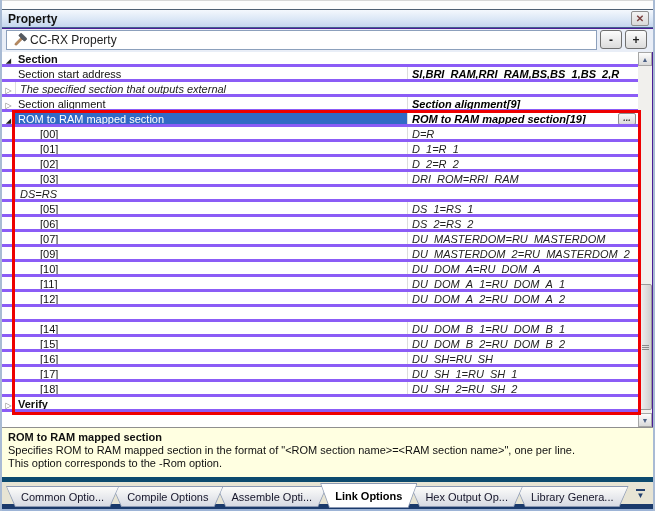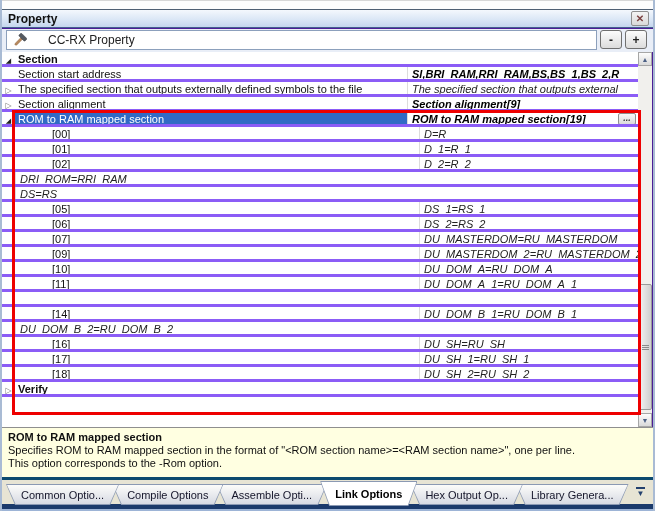--- a/index.html
+++ b/index.html
@@ -13,39 +13,39 @@
             background:linear-gradient(#f4f8fd,#dbe7f6 55%,#c5d6ed);
             border-bottom:1px solid #44618f;display:flex;align-items:center;padding:0 6px;}
   .titlebar .title{font-size:12px;font-weight:bold;color:#111;}
   .close-btn{position:absolute;top:1px;right:4px;width:18px;height:15px;
              background:linear-gradient(#f4f4f4,#d9d9d9);border:1px solid #8f8f8f;border-radius:2px;
              display:flex;align-items:center;justify-content:center;padding:0;cursor:default;}
   .close-btn span{font-size:10px;font-weight:bold;color:#7b4040;line-height:1;}
   
   .toolbar{position:absolute;top:29px;left:0;right:0;height:23px;background:#e9eef7;}
   .target-field{position:absolute;top:1px;left:4px;width:591px;height:20px;background:#fff;
-                border:1px solid #8ca0bc;display:flex;align-items:center;gap:21px;padding:0 5px;}
+                border:1px solid #8ca0bc;display:flex;align-items:center;gap:3px;padding:0 5px;}
   .target-field .ttl{font-size:12px;color:#222;}
   .mini-btn{position:absolute;top:1px;width:22px;height:19px;border:1px solid #707070;border-radius:3px;
             background:linear-gradient(#fcfcfc,#dcdcdc);font-size:12px;font-weight:bold;color:#222;
             display:flex;align-items:center;justify-content:center;padding:0;}
   .mini-btn.minus{right:31px;}
   .mini-btn.plus{right:6px;}
   
   .grid{position:absolute;top:52px;left:0;width:636px;height:375px;background:#fff;overflow:hidden;}
   .row{display:flex;height:15px;line-height:15px;font-size:11px;border-bottom:3px solid #8b5cf6;height:15px;}
   .row .gutter{flex:0 0 13px;text-align:center;overflow:hidden;}
   .row .gutter .exp{font-size:7px;color:#222;line-height:15px;}
   .row .gutter .col{font-size:8px;color:#777;line-height:15px;}
   .row .name{flex:0 0 392px;padding-left:3px;white-space:nowrap;overflow:hidden;color:#111;}
   .row .value{flex:1 1 auto;min-width:0;padding-left:4px;white-space:nowrap;overflow:hidden;color:#222;
               border-left:1px solid #dcdcdc;position:relative;font-style:italic;}
   .row.category .value{border-left:none;}
   .row.category .name{font-weight:bold;}
-  .row.subitem .name{padding-left:25px;margin-left:12px;}
+  .row.subitem .name{padding-left:25px;}
   .row .value.vbold{font-weight:bold;color:#000;}
   .row.selected .name{background:#316ac5;color:#fff;}
   .dots-btn{position:absolute;right:2px;top:1px;width:18px;height:12px;border:1px solid #8f8f8f;border-radius:2px;
             background:linear-gradient(#f8f8f8,#dadada);font-size:9px;line-height:9px;text-align:center;color:#333;}
   
   .vscroll{position:absolute;top:52px;right:1px;width:14px;height:375px;background:#f1f0ed;}
   .sb-btn{position:absolute;left:0;width:14px;height:14px;background:linear-gradient(#fdfdfd,#d9d9d9);
           border:1px solid #a6a6a6;display:flex;align-items:center;justify-content:center;}
   .sb-btn.up{top:0;}
   .sb-btn.down{bottom:0;}
@@ -55,21 +55,21 @@
   .grip{width:7px;}
   .grip i{display:block;height:1px;background:#8a8a8a;margin:1px 0;}
   
   .annotation{position:absolute;left:10px;top:110px;width:629px;height:305px;border:3px solid #ee0000;
               z-index:6;pointer-events:none;}
   
   .desc{position:absolute;top:427px;left:0;right:0;height:50px;background:#ffffe1;border-top:1px solid #8f8f8f;
         padding:3px 6px;font-size:11px;color:#111;line-height:13px;}
   .desc .dtitle{font-weight:bold;}
   
-  .tabbar{position:absolute;top:477px;left:0;right:0;height:27px;background:#e7e4d4;border-top:3px solid #0c4a6e;
+  .tabbar{position:absolute;top:477px;left:0;right:0;height:27px;background:#e7e4d4;border-top:5px solid #0c4a6e;
           display:flex;align-items:flex-start;}
   .tab{position:relative;display:flex;align-items:center;padding:0 15px;height:21px;margin-top:4px;margin-left:-7px;
        background:#8b99b3;clip-path:polygon(0 0,100% 0,calc(100% - 9px) 100%,9px 100%);}
   .tab:first-child{margin-left:4px;}
   .tab-bg{position:absolute;inset:1px;background:linear-gradient(#fcfcfa,#d7dae3);
           clip-path:polygon(0 0,100% 0,calc(100% - 8.5px) 100%,8.5px 100%);}
   .tab-label{position:relative;z-index:1;font-size:11px;color:#15152a;white-space:nowrap;}
   .tab.active{height:25px;margin-top:1px;}
   .tab.active .tab-bg{background:#fff;}
   .tab.active .tab-label{font-weight:bold;color:#000;}
@@ -115,21 +115,20 @@
         <span class="name">Section</span>
         <span class="value"></span>
       </div>
       <div class="row item">
         <span class="gutter"></span>
         <span class="name">Section start address</span>
         <span class="value vbold">SI,BRI_RAM,RRI_RAM,BS,BS_1,BS_2,R</span>
       </div>
       <div class="row item">
         <span class="gutter"><span class="col">▷</span></span>
-        <span class="name">The specified section that outputs externally defined symbols to the file</span>
         <span class="value">The specified section that outputs external</span>
       </div>
       <div class="row item">
         <span class="gutter"><span class="col">▷</span></span>
         <span class="name">Section alignment</span>
         <span class="value vbold">Section alignment[9]</span>
       </div>
       <div class="row item selected">
         <span class="gutter"><span class="exp">◢</span></span>
         <span class="name">ROM to RAM mapped section</span>
@@ -145,20 +144,21 @@
         <span class="name">[01]</span>
         <span class="value">D_1=R_1</span>
       </div>
       <div class="row subitem">
         <span class="gutter"></span>
         <span class="name">[02]</span>
         <span class="value">D_2=R_2</span>
       </div>
       <div class="row subitem">
         <span class="gutter"></span>
+        <span class="name">[03]</span>
         <span class="value">DRI_ROM=RRI_RAM</span>
       </div>
       <div class="row subitem">
         <span class="gutter"></span>
         <span class="value">DS=RS</span>
       </div>
       <div class="row subitem">
         <span class="gutter"></span>
         <span class="name">[05]</span>
         <span class="value">DS_1=RS_1</span>
@@ -183,28 +183,34 @@
         <span class="name">[10]</span>
         <span class="value">DU_DOM_A=RU_DOM_A</span>
       </div>
       <div class="row subitem">
         <span class="gutter"></span>
         <span class="name">[11]</span>
         <span class="value">DU_DOM_A_1=RU_DOM_A_1</span>
       </div>
       <div class="row subitem">
         <span class="gutter"></span>
+        <span class="name">[12]</span>
+        <span class="value">DU_DOM_A_2=RU_DOM_A_2</span>
+      </div>
+      <div class="row subitem">
+        <span class="gutter"></span>
       </div>
       <div class="row subitem">
         <span class="gutter"></span>
         <span class="name">[14]</span>
         <span class="value">DU_DOM_B_1=RU_DOM_B_1</span>
       </div>
       <div class="row subitem">
         <span class="gutter"></span>
+        <span class="name">[15]</span>
         <span class="value">DU_DOM_B_2=RU_DOM_B_2</span>
       </div>
       <div class="row subitem">
         <span class="gutter"></span>
         <span class="name">[16]</span>
         <span class="value">DU_SH=RU_SH</span>
       </div>
       <div class="row subitem">
         <span class="gutter"></span>
         <span class="name">[17]</span>

